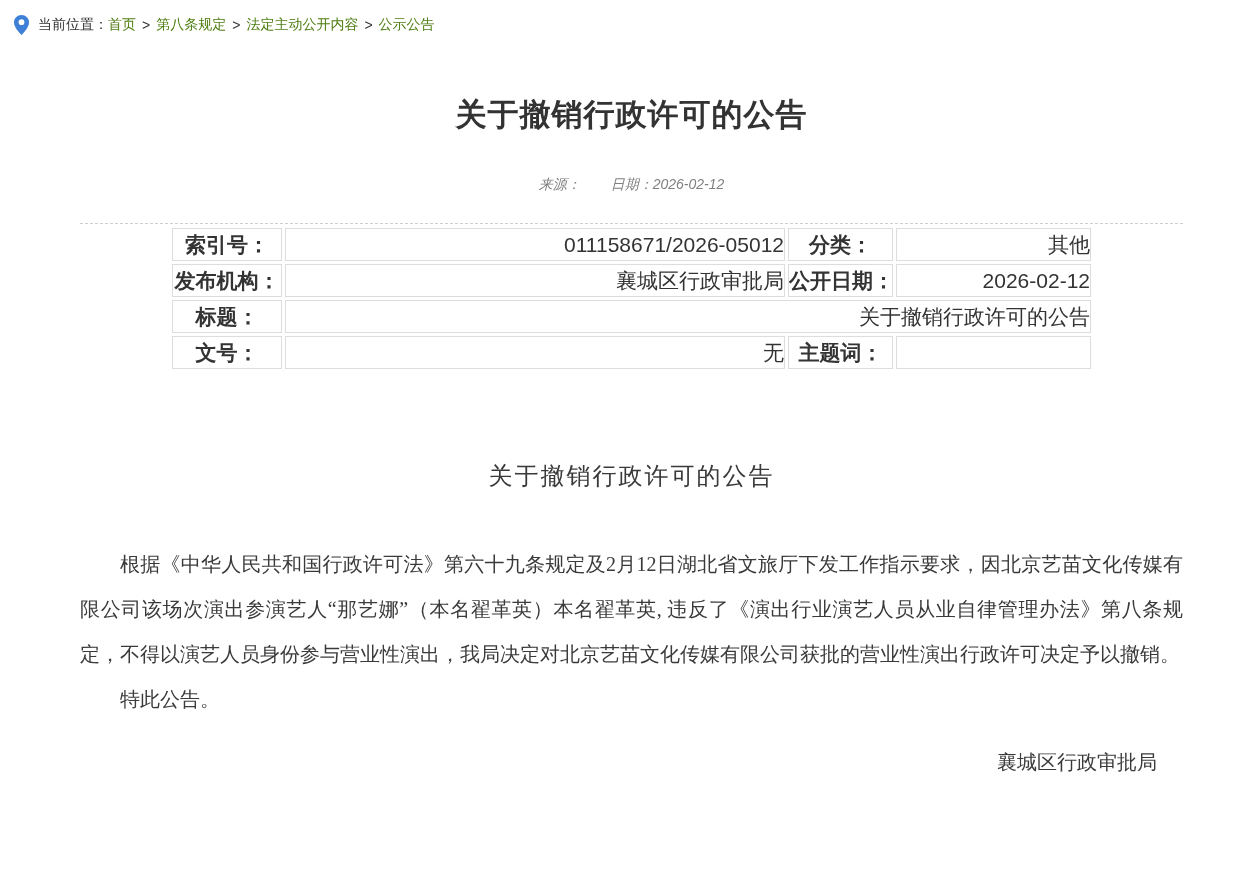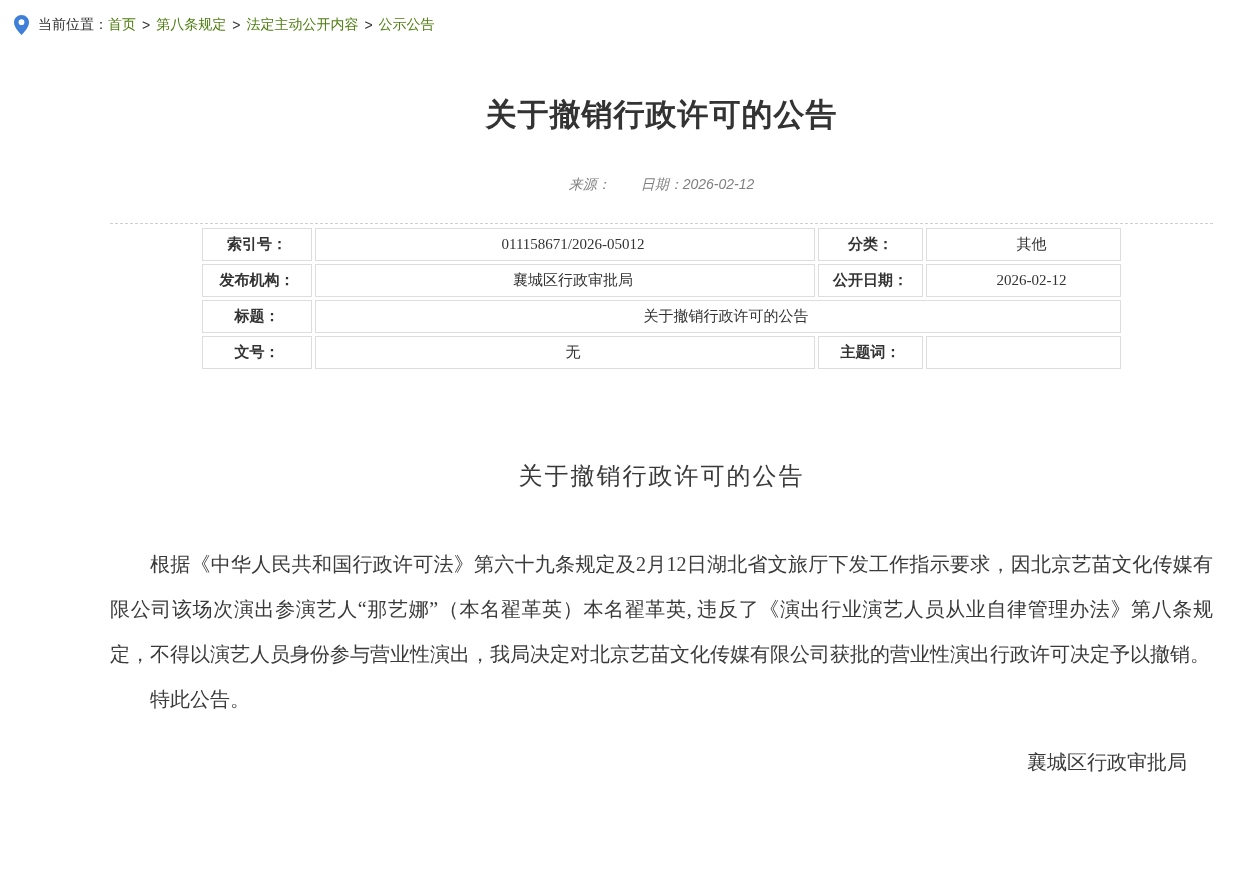--- a/index.html
+++ b/index.html
@@ -27,21 +27,21 @@
   }
   .breadcrumb a {
     color: #4d7c0f;
     text-decoration: none;
     cursor: pointer;
   }
   .breadcrumb .sep { margin: 0 6px; color: #333; }
   
   .content {
     width: 1103px;
-    margin-left: 110px;
+    margin-left: 80px;
   }
   .page-title {
     margin-top: 58px;
     text-align: center;
     font-size: 31px;
     font-weight: 700;
     color: #333;
     letter-spacing: 1px;
   }
   .meta-line {
@@ -57,39 +57,38 @@
     margin-top: 29px;
     border-top: 1px dashed #cfcfcf;
     padding-top: 1px;
   }
   table.meta {
     width: 925px;
     margin: 0 auto;
     border-collapse: separate;
     border-spacing: 3px;
     table-layout: fixed;
-    font-size: 15px;
-    font-family: Liberation Serif, serif;
+    font-size: 21px;
   }
   table.meta td {
     border: 1px solid #dddddd;
     height: 33px;
     background: #fff;
     color: #333;
     vertical-align: middle;
     overflow: hidden;
     white-space: nowrap;
   }
   td.lbl {
     font-weight: 700;
     text-align: center;
   }
   td.val {
     padding-left: 16px;
-    text-align: center;
+    text-align: right;
   }
   
   .article-title {
     margin-top: 88px;
     text-align: center;
     font-family: "Liberation Serif", "DejaVu Serif", serif;
     font-size: 24px;
     font-weight: 400;
     color: #3a3a3a;
     letter-spacing: 2px;

